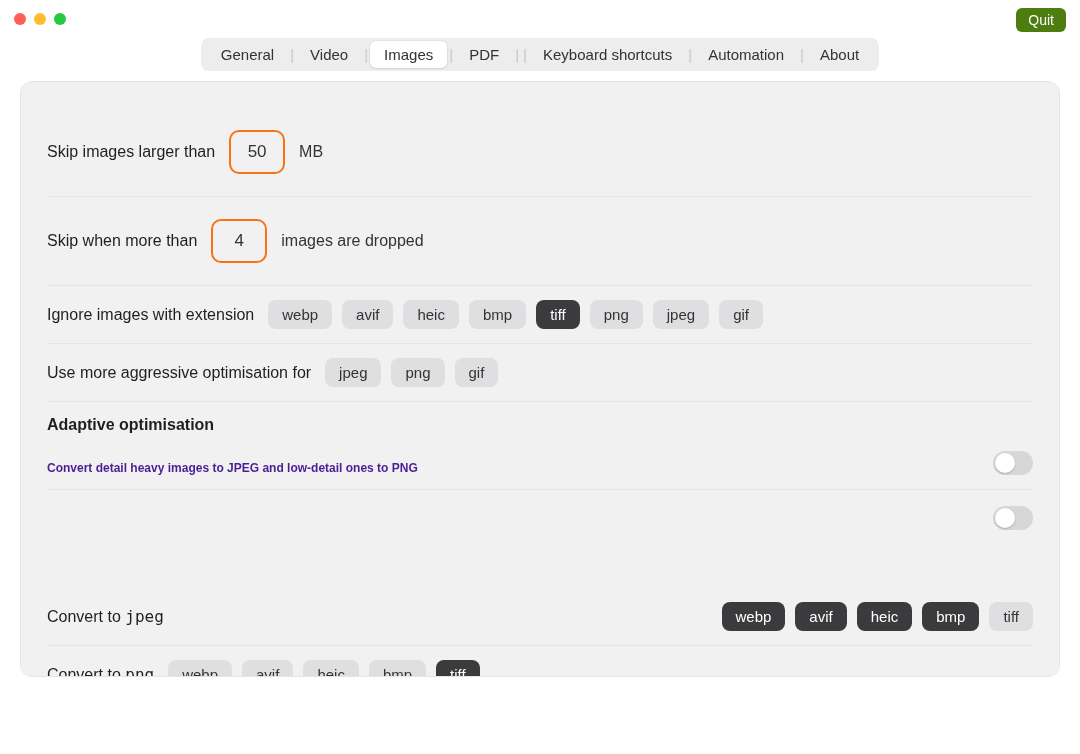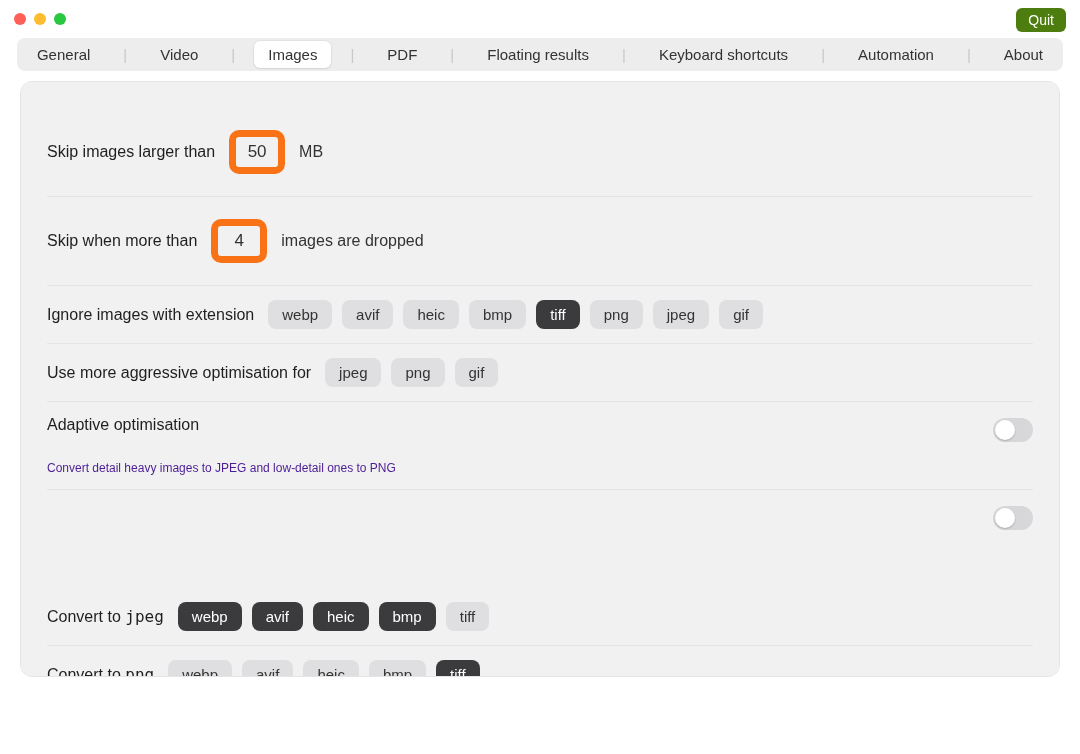--- a/index.html
+++ b/index.html
@@ -41,21 +41,21 @@
       display: flex;
       justify-content: center;
       padding: 0 0 10px 0;
     }
     .tabs {
       display: flex;
       align-items: center;
       background: #ededee;
       border-radius: 8px;
       padding: 3px 6px;
-      gap: 17px;
+      gap: 0;
       font-size: 15px;
     }
     .tab {
       padding: 5px 14px;
       border-radius: 6px;
       color: #333;
       cursor: pointer;
       white-space: nowrap;
     }
     .tab.active {
@@ -81,21 +81,21 @@
       padding: 14px 0;
       gap: 14px;
       font-size: 16px;
       border-bottom: 1px solid #e5e5e7;
     }
     .row.tall { padding: 22px 0; }
     .row .label { color: #1f1f1f; }
     .num-input {
       width: 56px;
       height: 44px;
-      border: 7px solid #f97316;
+      border: 2px solid #f97316;
       border-radius: 10px;
       background: #f1f1f2;
       text-align: center;
       font-size: 17px;
       color: #333;
     }
     .suffix { color: #333; font-size: 16px; }
     .chips { display: flex; gap: 10px; flex-wrap: wrap; }
     .chip {
       background: #dfdfe1;
@@ -105,24 +105,25 @@
       font-size: 15px;
       cursor: pointer;
       border: none;
     }
     .chip.dark {
       background: #3b3b3d;
       color: #fff;
     }
     .switch-row {
       display: flex;
-      align-items: flex-start;
+      align-items: flex-end;
       justify-content: space-between;
       padding: 14px 0;
       border-bottom: 1px solid #e5e5e7;
+      font-weight: bold;
     }
     .switch-row.last { border-bottom: none; }
     .switch-text .title { font-size: 16px; color: #1f1f1f; margin-bottom: 2px; }
     .switch-text .desc { font-size: 12px; color: #4c1d95; margin-top: 27px; }
     .switch {
       width: 40px; height: 24px;
       background: #d7d7da;
       border-radius: 12px;
       position: relative;
       cursor: pointer;
@@ -158,21 +159,20 @@
 <div class="tabs-wrap">
   <div class="tabs" id="tabs">
       <div class="tab">General</div>
       <span class="tab-sep">|</span>
       <div class="tab">Video</div>
       <span class="tab-sep">|</span>
       <div class="tab active">Images</div>
       <span class="tab-sep">|</span>
       <div class="tab">PDF</div>
       <span class="tab-sep">|</span>
-      <div class="tab">Floating results</div>
       <span class="tab-sep">|</span>
       <div class="tab">Keyboard shortcuts</div>
       <span class="tab-sep">|</span>
       <div class="tab">Automation</div>
       <span class="tab-sep">|</span>
       <div class="tab">About</div>
     </div>
 </div>
 
 <div class="panel">
@@ -222,21 +222,21 @@
 
   <div class="switch-row last">
     <div class="switch-text">
     </div>
     <div class="switch"></div>
   </div>
 
   <div class="section-gap"></div>
 
 
-  <div class="row" style="margin-top:10px;">
+  <div class="row" style="margin-top:10px;justify-content:space-between;">
     <span class="label">
       <span>Convert to </span><span class="mono">jpeg</span>
     </span>
     <div class="chips" id="jpeg-chips">
         <button class="chip dark">webp</button>
         <button class="chip dark">avif</button>
         <button class="chip dark">heic</button>
         <button class="chip dark">bmp</button>
         <button class="chip">tiff</button>
       </div>

